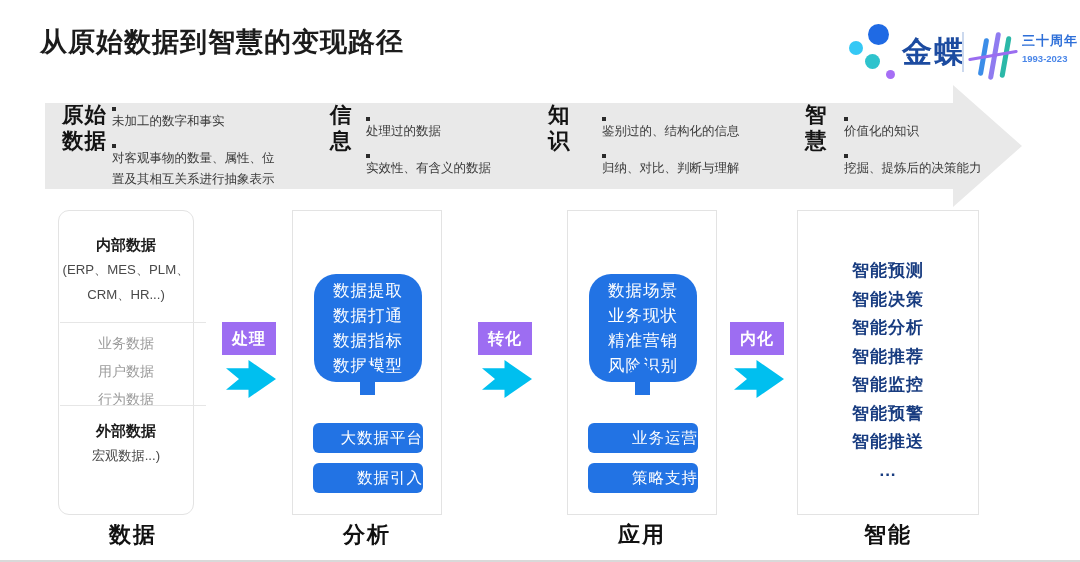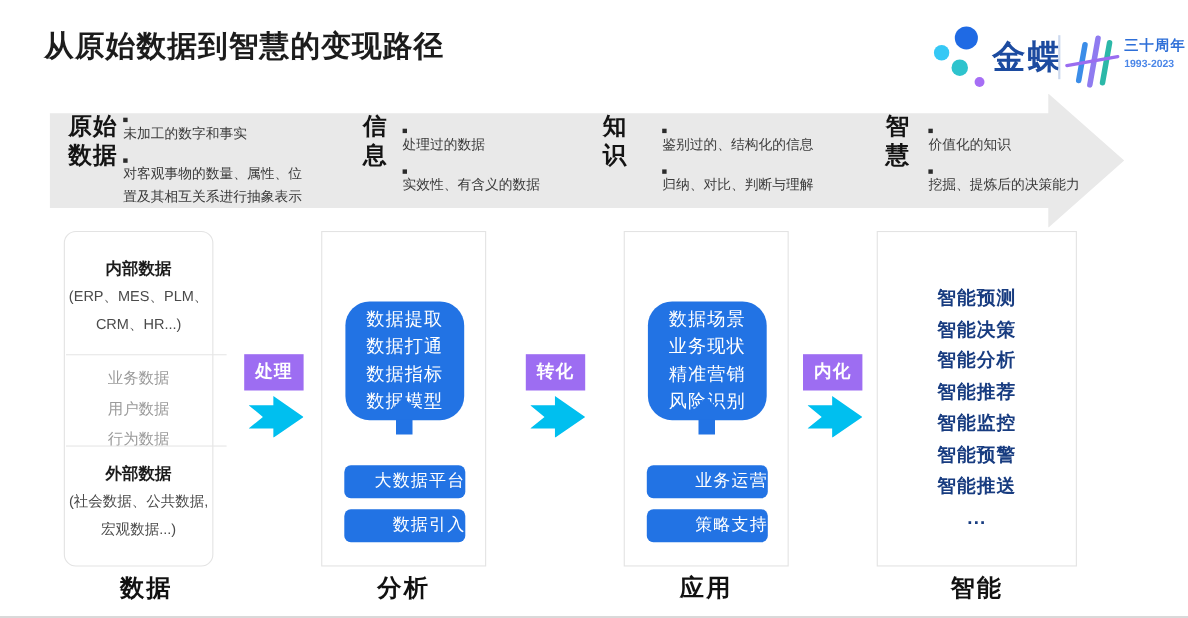--- a/index.html
+++ b/index.html
@@ -183,21 +183,20 @@
     </div>
     <div class="hdiv" style="top:111px;"></div>
     <div class="gray-items" style="top:118px;">
       <div>业务数据</div>
       <div>用户数据</div>
       <div>行为数据</div>
     </div>
     <div class="hdiv" style="top:194px;"></div>
     <div class="b1-sec" style="top:208px;">
       <div class="bold-line">外部数据</div>
-      <div class="sub-line">(社会数据、公共数据,</div>
       <div class="sub-line">宏观数据...)</div>
     </div>
   </div>
 
   <div class="conn-label c1l">处理</div>
   <div class="conn-arrow c1a"></div>
 
   <div class="box box2">
     <div class="card">
       <span>数据提取</span>

